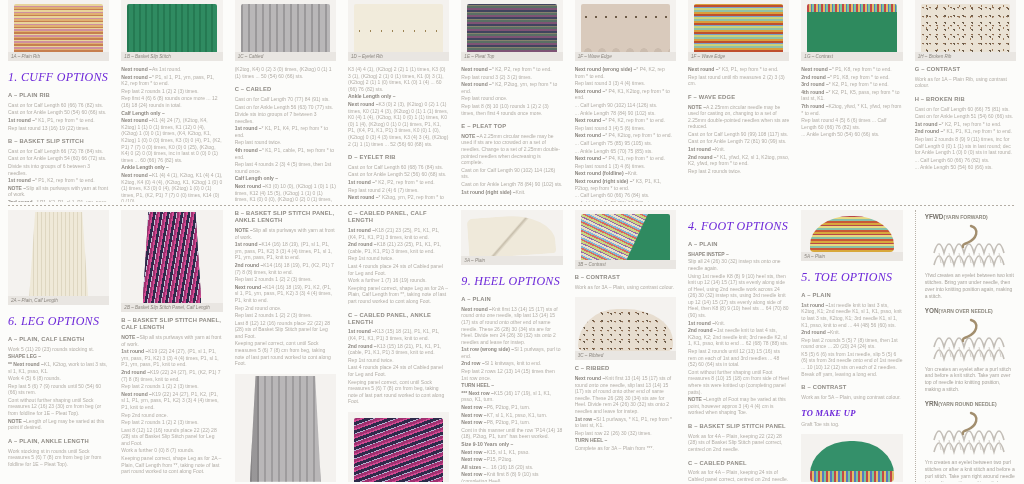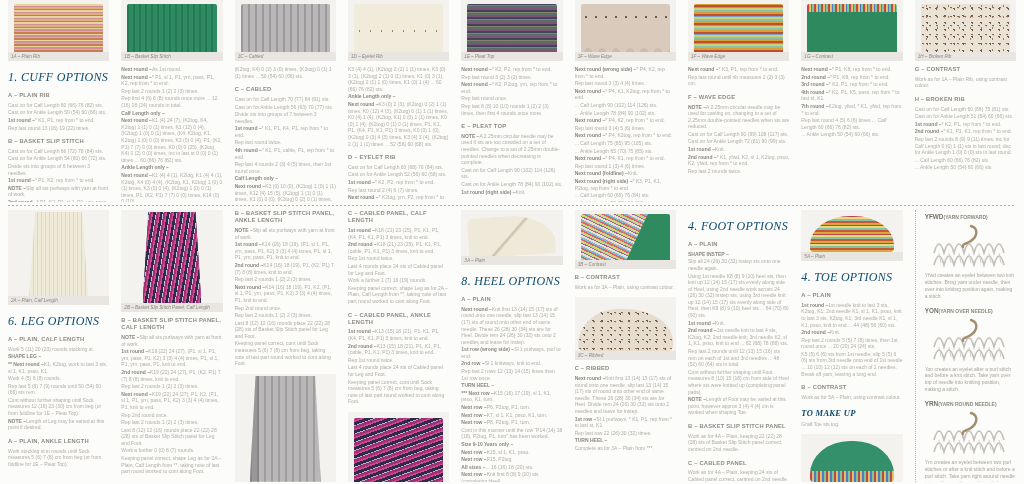--- a/index.html
+++ b/index.html
@@ -17,21 +17,21 @@
   .band-top .photo{height:52px;}
   .swatch{width:88%;height:92%;border-radius:2px 2px 0 0;}
   .shape-taper{width:58%;height:98%;border-radius:0;clip-path:polygon(10% 0,90% 0,100% 100%,0 100%);}
   .shape-taper-w{width:70%;height:98%;border-radius:0;clip-path:polygon(8% 0,92% 0,100% 100%,0 100%);}
   .shape-dome{width:82%;height:86%;border-radius:48% 48% 4px 4px / 80% 80% 4px 4px;}
   .shape-heel{width:86%;height:88%;border-radius:6px 55% 4px 4px / 6px 70% 4px 4px;transform:rotate(-4deg);}
   .shape-slope{width:94%;height:78%;border-radius:45% 55% 6px 6px / 95% 85% 6px 6px;}
   .cap{height:9px;background:#e9e6e2;font:italic 4.6px/9px "Liberation Sans",sans-serif;color:#8b867f;
        padding:0 3px;white-space:nowrap;overflow:hidden;margin-bottom:5px;}
   
-  .sec{font-family:"Liberation Serif",serif;font-style:italic;font-size:12px;color:#0c4a6e;
+  .sec{font-family:"Liberation Serif",serif;font-style:italic;font-size:12px;color:#6d28d9;
        margin:9px 0 7px;letter-spacing:.3px;white-space:nowrap;}
   .sec.small{font-size:8.5px;margin:6px 0 3px;font-weight:bold;}
   .blk{margin-bottom:7px;}
   .bh{font-size:5.8px;font-weight:bold;color:#8f8b85;letter-spacing:.2px;margin:0 0 2.5px;line-height:1.25;}
   .ln{font-size:5px;line-height:1.32;color:#b2ada6;margin-bottom:1px;}
   .ln .b{font-weight:bold;color:#8c8780;}
   
   .gterm{font-size:6.4px;font-weight:bold;color:#77736c;margin:3px 0 3px;}
   .gterm .paren{font-size:5px;font-weight:bold;color:#8d897f;}
   .gart{display:block;margin:1px auto 3px;}
@@ -334,21 +334,21 @@
         </div>
         <div class="photo" style="height: 78px;">
           <div class="swatch sw-2c2"></div>
         </div>
       </div>
       <div class="col">
         <div class="photo" style="height: 46px;">
           <div class="swatch sw-3a shape-heel"></div>
         </div>
         <div class="cap">3A – Plain</div>
-        <div class="sec">8. HEEL OPTIONS</div>
+        <div class="sec">9. HEEL OPTIONS</div>
         <div class="blk">
           <div class="bh">A – PLAIN</div>
           <div class="ln"><span class="b">Next round –</span><span>Knit first 13 (14) 15 (17) sts of round onto one needle, slip last 13 (14) 15 (17) sts of round onto other end of same needle. These 26 (28) 30 (34) sts are for Heel. Divide rem 24 (26) 30 (32) sts onto 2 needles and leave for instep.</span></div>
           <div class="ln"><span class="b">1st row (wrong side) –</span><span>Sl 1 purlways, purl to end.</span></div>
           <div class="ln"><span class="b">2nd row –</span><span>Sl 1 knitways, knit to end.</span></div>
           <div class="ln"><span>Rep last 2 rows 12 (13) 14 (15) times then 1st row once.</span></div>
           <div class="ln"><span class="b">TURN HEEL –</span></div>
           <div class="ln"><span class="b">*** Next row –</span><span>K15 (16) 17 (19), sl 1, K1, psso, K1, turn.</span></div>
           <div class="ln"><span class="b">Next row –</span><span>P6, P2tog, P1, turn.</span></div>
           <div class="ln"><span class="b">Next row –</span><span>K7, sl 1, K1, psso, K1, turn.</span></div>
@@ -403,21 +403,21 @@
         <div class="blk">
           <div class="bh">C – CABLED PANEL</div>
           <div class="ln"><span>Work as for 4A – Plain, keeping 24 sts of Cabled panel correct, centred on 2nd needle.</span></div>
         </div>
       </div>
       <div class="col">
         <div class="photo" style="height: 42px;">
           <div class="swatch sw-5a shape-dome"></div>
         </div>
         <div class="cap">5A – Plain</div>
-        <div class="sec">4. TOE OPTIONS</div>
+        <div class="sec">5. TOE OPTIONS</div>
         <div class="blk">
           <div class="bh">A – PLAIN</div>
           <div class="ln"><span class="b">1st round –</span><span>1st needle knit to last 3 sts, K2tog, K1; 2nd needle K1, sl 1, K1, psso, knit to last 3 sts, K2tog, K1; 3rd needle K1, sl 1, K1, psso, knit to end ... 44 (48) 56 (60) sts.</span></div>
           <div class="ln"><span class="b">2nd round –</span><span>Knit.</span></div>
           <div class="ln"><span>Rep last 2 rounds 5 (5) 7 (8) times, then 1st round once ... 20 (20) 24 (24) sts.</span></div>
           <div class="ln"><span>K5 (5) 6 (6) sts from 1st needle, slip 5 (5) 6 (6) sts from 3rd needle onto end of 1st needle ... 10 (10) 12 (12) sts on each of 2 needles. Break off yarn, leaving a long end.</span></div>
         </div>
         <div class="blk">
           <div class="bh">B – CONTRAST</div>
           <div class="ln"><span>Work as for 5A – Plain, using contrast colour.</span></div>

